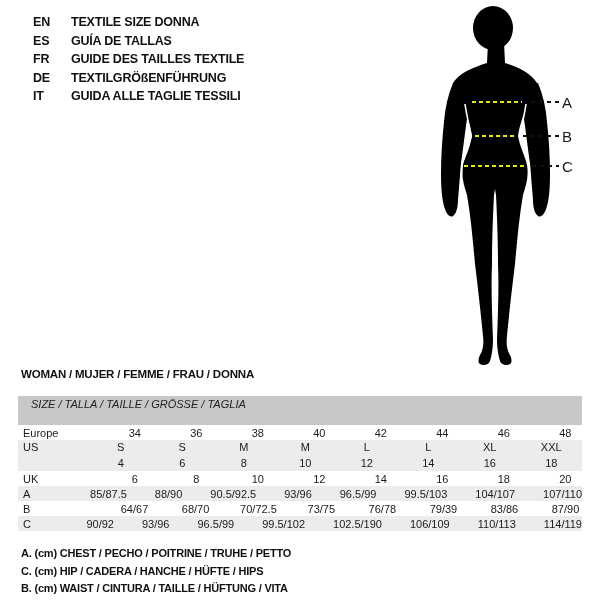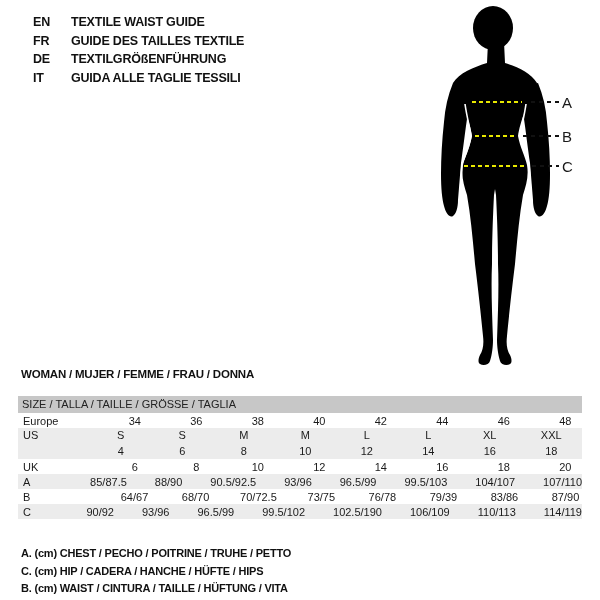--- a/index.html
+++ b/index.html
@@ -14,41 +14,45 @@
   
   .figure{position:absolute;left:415px;top:0;width:150px;height:370px;}
   .marker{position:absolute;left:562px;font-size:15px;color:#1a1a1a;}
   .marker-a{top:94px;}
   .marker-b{top:128px;}
   .marker-c{top:158px;}
 
   
   .woman-title{position:absolute;left:21px;top:368px;font-weight:bold;font-size:11.5px;letter-spacing:-0.2px;}
   .size-table{position:absolute;left:18px;top:396px;width:564px;font-size:11px;color:#1a1a1a;}
-  .thead{height:17px;line-height:17px;background:#c7c7c7;padding-left:4px;color:#222;}
+  .thead{height:29px;line-height:17px;background:#c7c7c7;padding-left:13px;color:#222;font-style:italic;}
   .trow{display:flex;height:15px;line-height:16px;gap:28px;}
   .trow.shaded{background:#ececec;}
   .us-block{background:#ececec;}
   .us-block .line{display:flex;height:15.5px;line-height:15.5px;}
   .tlabel{width:72px;padding-left:5px;box-sizing:border-box;text-align:left;}
   .tcell{flex:1;text-align:center;}
 
   
   .legend{position:absolute;left:21px;top:545px;font-weight:bold;font-size:11px;letter-spacing:-0.2px;}
   .legend .legend-line{height:17.5px;line-height:17.5px;}
 </style>
 </head>
 <body>
 
 <div class="canvas">
 
   <div class="langs">
     <div class="lang-row">
       <span class="lang-code">EN</span>
-      <span class="lang-text">TEXTILE WAIST GUIDE</span>
+      <span class="lang-text">TEXTILE SIZE DONNA</span>
+    </div>
+    <div class="lang-row">
+      <span class="lang-code">ES</span>
+      <span class="lang-text">GUÍA DE TALLAS</span>
     </div>
     <div class="lang-row">
       <span class="lang-code">FR</span>
       <span class="lang-text">GUIDE DES TAILLES TEXTILE</span>
     </div>
     <div class="lang-row">
       <span class="lang-code">DE</span>
       <span class="lang-text">TEXTILGRÖßENFÜHRUNG</span>
     </div>
     <div class="lang-row">

